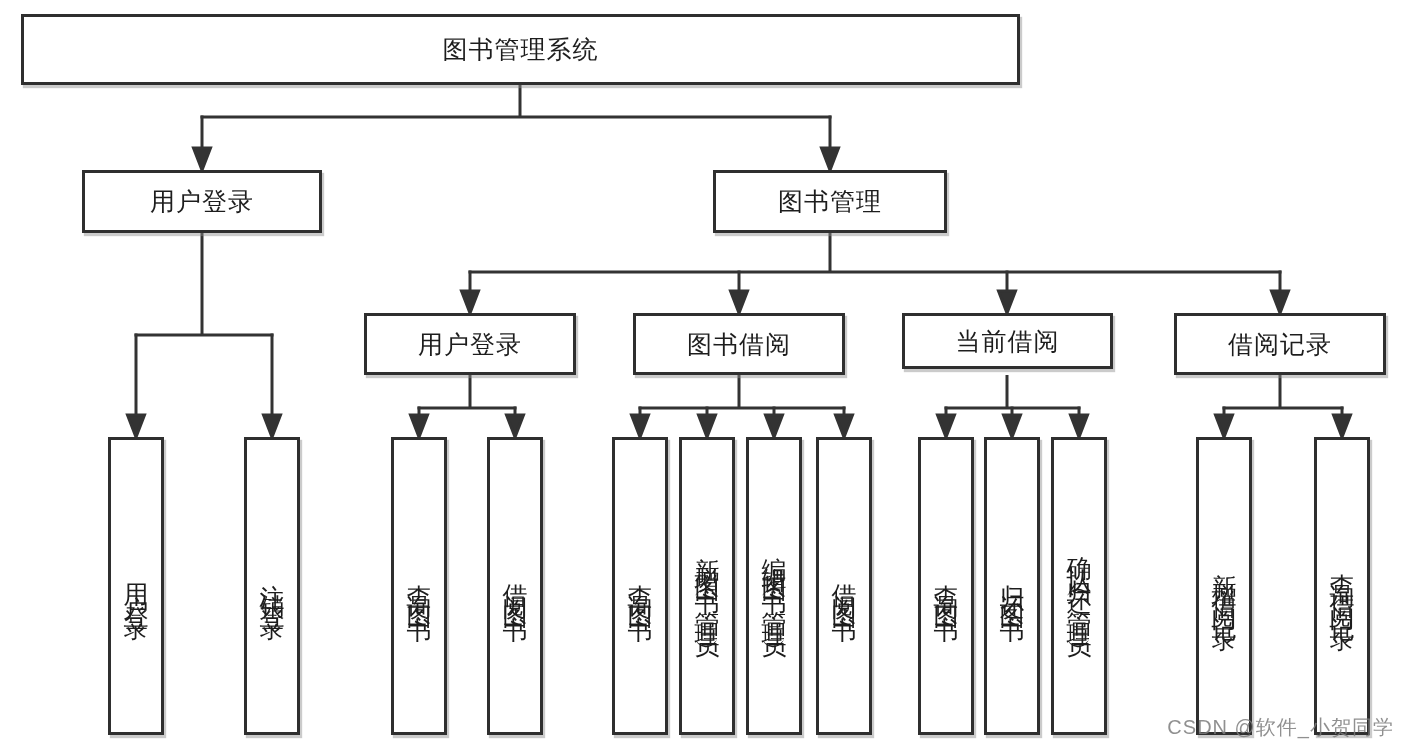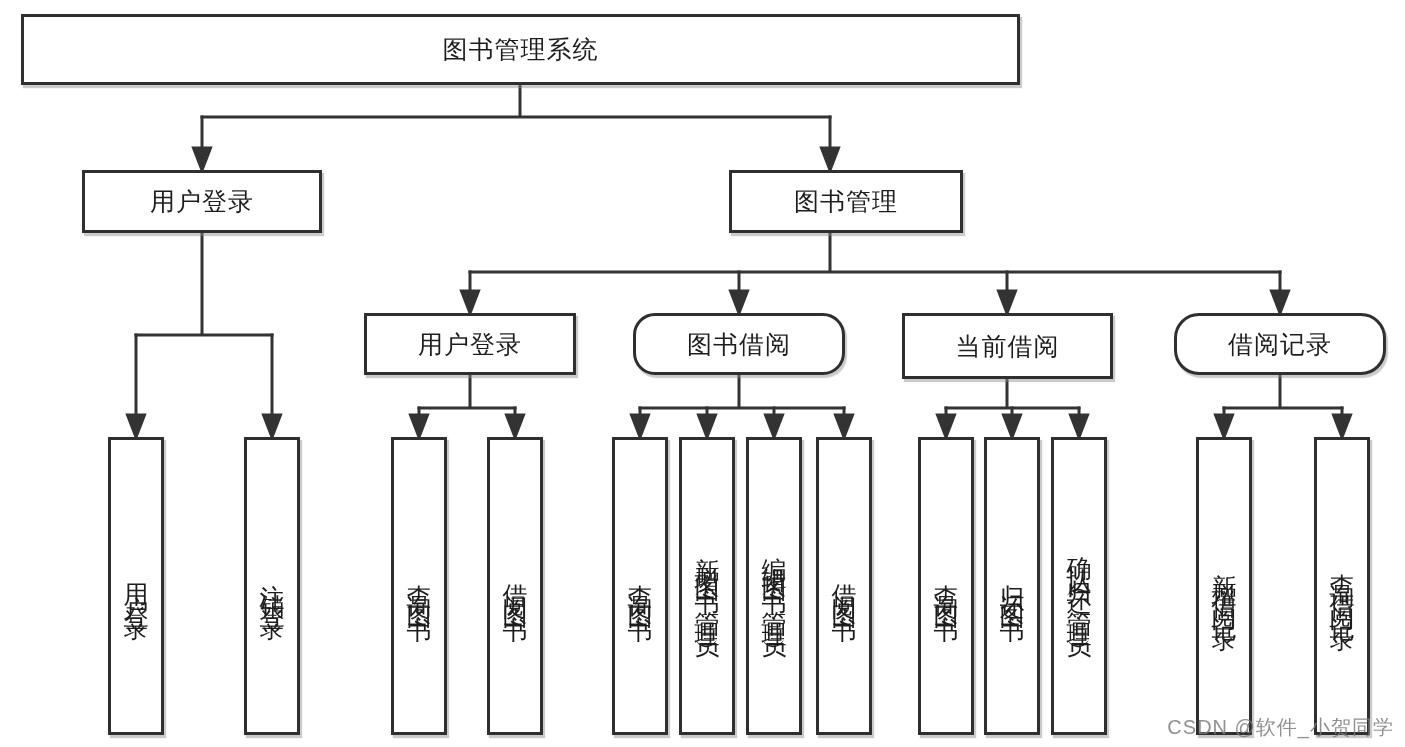--- a/index.html
+++ b/index.html
@@ -23,25 +23,25 @@
     writing-mode:vertical-lr;text-orientation:mixed;white-space:nowrap;
     font-size:25px;letter-spacing:11px;line-height:1;color:#1d1d1d;
   }
   .watermark{
     position:absolute;top:714px;right:11px;z-index:5;
     font-size:20px;color:rgba(125,125,125,0.85);letter-spacing:1px;
   }
   
   #root{left:21px;top:14px;width:999px;height:71px;}
   #l2-user{left:82px;top:170px;width:240px;height:63px;}
-  #l2-book{left:713px;top:170px;width:234px;height:63px;margin-left:16px;}
+  #l2-book{left:713px;top:170px;width:234px;height:63px;}
   #l3-new{left:364px;top:313px;width:212px;height:62px;}
-  #l3-borrow{left:633px;top:313px;width:212px;height:62px;border-radius:22px;}
-  #l3-current{left:902px;top:313px;width:211px;height:66px;}
-  #l3-record{left:1174px;top:313px;width:212px;height:62px;border-radius:25px;}
+  #l3-borrow{left:633px;top:313px;width:212px;height:62px;}
+  #l3-current{left:902px;top:313px;width:211px;height:56px;}
+  #l3-record{left:1174px;top:313px;width:212px;height:62px;}
   #lf-1{left:108px;} #lf-2{left:244px;}
   #lf-3{left:391px;} #lf-4{left:487px;}
   #lf-5{left:612px;} #lf-6{left:679px;} #lf-7{left:746px;} #lf-8{left:816px;}
   #lf-9{left:918px;} #lf-10{left:984px;} #lf-11{left:1051px;}
   #lf-12{left:1196px;} #lf-13{left:1314px;}
 </style>
 </head>
 <body>
 
 <div class="stage">

